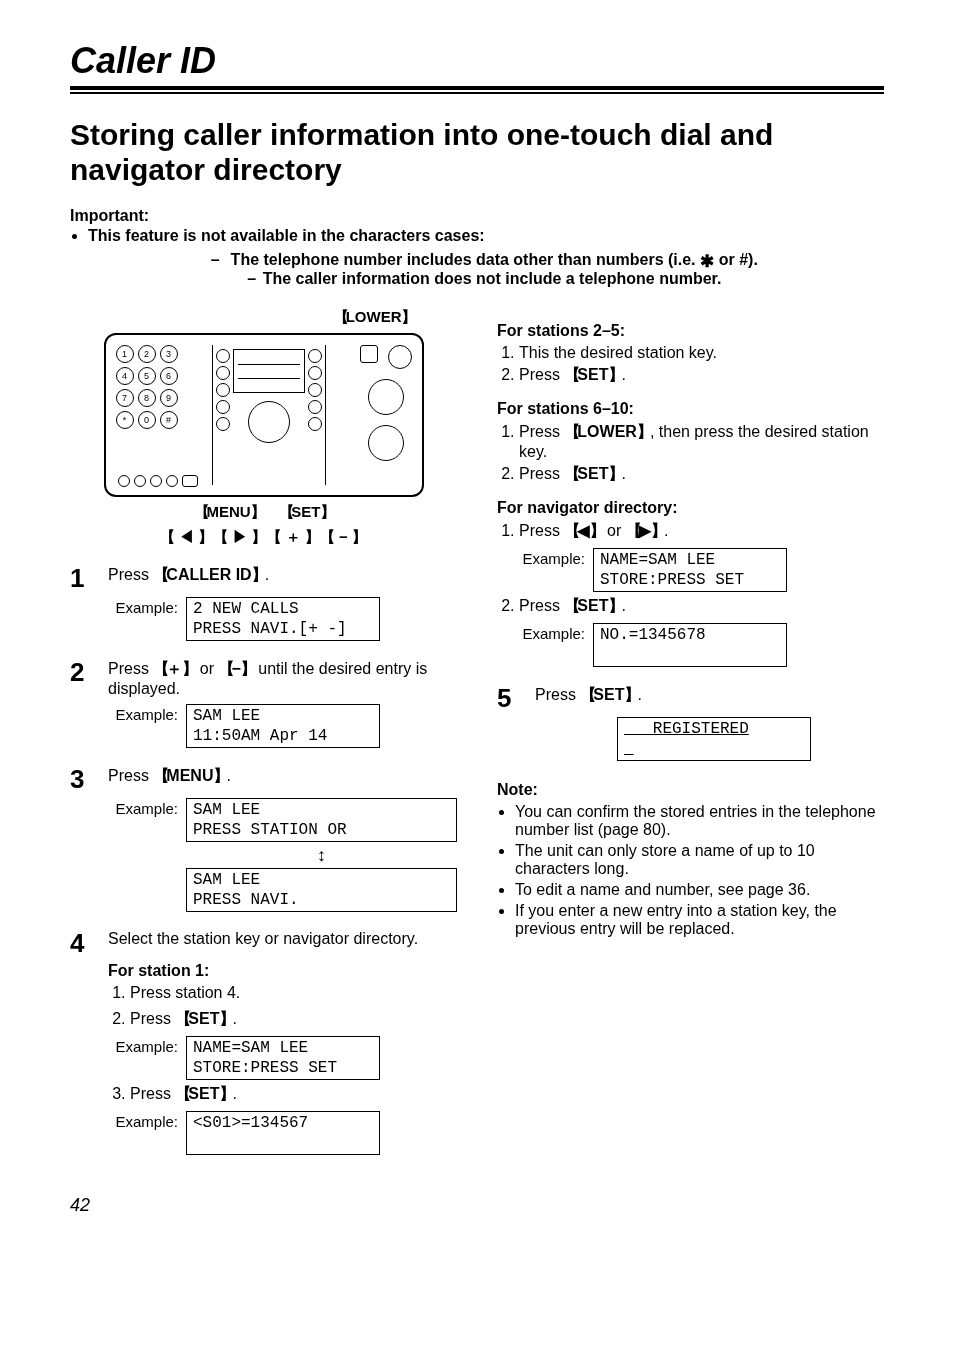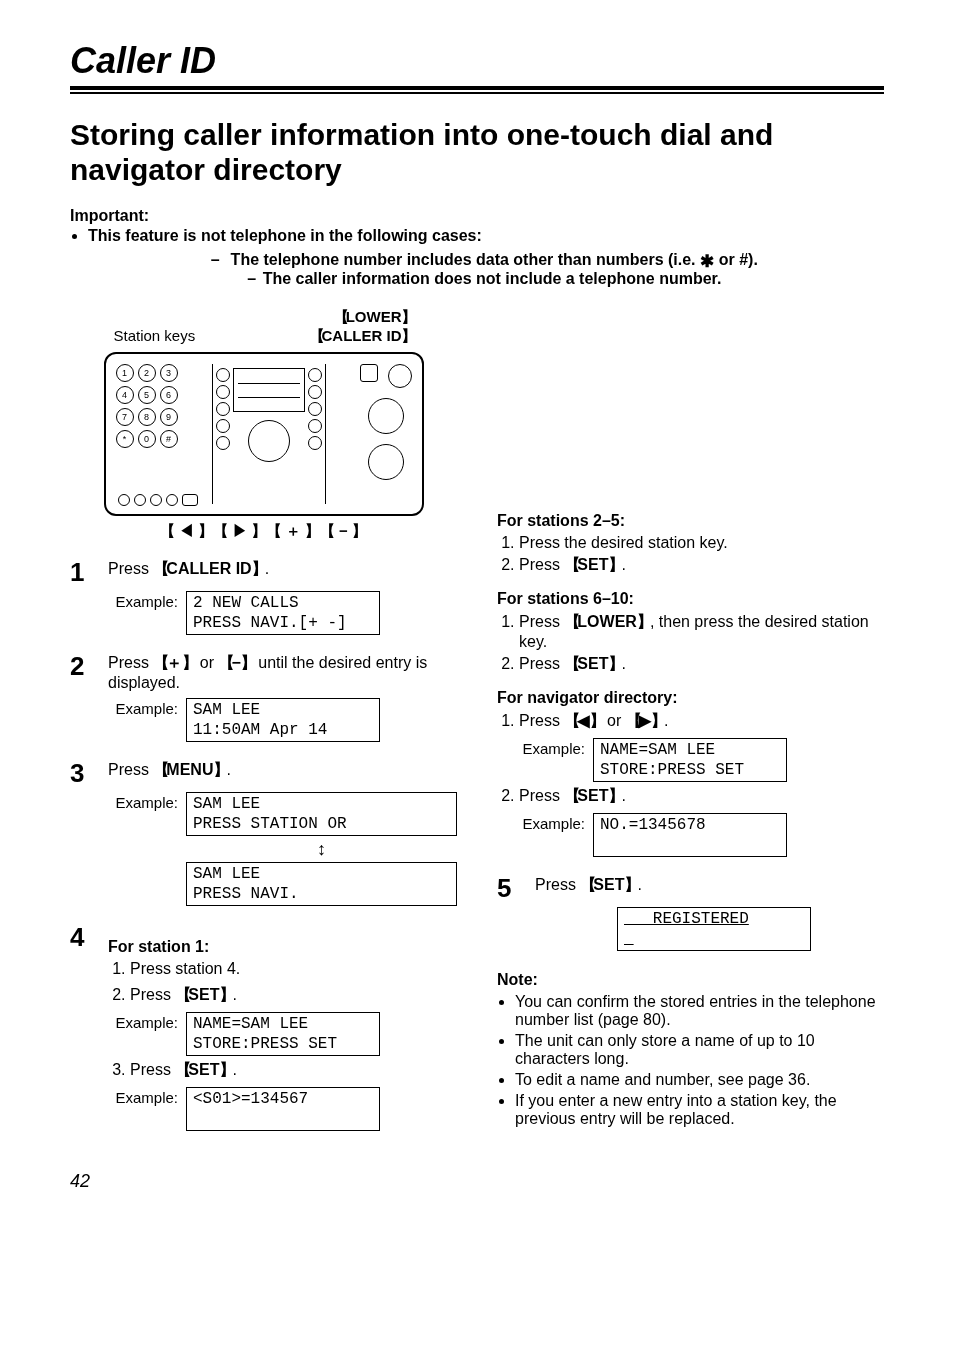--- a/index.html
+++ b/index.html
@@ -51,21 +51,21 @@
   }
   .dash-list li::before {
     content: "–";
     display: inline-block;
     width: 22px;
     margin-left: -22px;
   }
   .columns {
     display: flex;
     gap: 40px;
-    align-items: flex-end;
+    align-items: flex-start;
   }
   .col { flex: 1; font-size: 16px; }
   .key { font-weight: bold; }
   .brk::before { content: "【"; font-weight: bold; letter-spacing:-3px;}
   .brk::after  { content: "】"; font-weight: bold; letter-spacing:-3px;}
   .step {
     display: flex;
     align-items: flex-start;
     margin-top: 18px;
     gap: 12px;
@@ -195,41 +195,37 @@
 <body>
 
 <h1 class="section-title">Caller ID</h1>
 <hr class="hr1">
 <hr class="hr2">
 
 <h2 class="heading">Storing caller information into one-touch dial and navigator directory</h2>
 
 <div class="important-label">Important:</div>
 <ul class="bullet-list">
-  <li class="bold">This feature is not telephone in the following cases:</li>
+  <li class="bold">This feature is not available in the characters cases:</li>
 </ul>
 <ul class="dash-list bold">
   <li>
     <span>The telephone number includes data other than numbers (i.e. </span><span class="star-glyph">✱</span><span> or #).</span>
   </li>
   <li>The caller information does not include a telephone number.</li>
 </ul>
 
 <div class="columns">
 
   <div class="col">
 
     <div class="diagram">
       <div style="display:flex;justify-content:space-between;padding:0 10px;">
         <span style="width:80px;"></span>
         <span class="diag-label"><span class="brk key">LOWER</span></span>
-      </div>
-      <div style="display:flex;justify-content:space-between;padding:0 10px;">
-        <span class="diag-label">Station keys</span>
-        <span class="diag-label"><span class="brk key">CALLER ID</span></span>
       </div>
       <div class="device-box">
         <div>
           <div class="keypad">
             <div class="kbtn">1</div>
             <div class="kbtn">2</div>
             <div class="kbtn">3</div>
             <div class="kbtn">4</div>
             <div class="kbtn">5</div>
             <div class="kbtn">6</div>
@@ -270,20 +266,25 @@
           <div class="big-btn" style="width:34px;height:34px;"></div>
         </div>
         <div class="bottom-row">
           <span></span>
             <span></span>
             <span></span>
             <span></span>
             <span style="width:14px;border-radius:3px;"></span>
         </div>
       </div>
+      <div class="diag-lower">
+        <span class="brk">MENU</span>
+        &nbsp;&nbsp;
+        <span class="brk">SET</span>
+      </div>
       <div class="diag-lower">【 ◀ 】【 ▶ 】【 ＋ 】【 − 】</div>
     </div>
 
     <div class="step">
       <div class="step-num">1</div>
       <div class="step-body">
         <span>Press </span><span class="brk key">CALLER ID</span><span>.</span>
       </div>
     </div>
     <div class="example-row">
@@ -317,20 +318,21 @@
 PRESS STATION OR</div>
         <span class="updown">↕</span>
         <div class="display-box">SAM LEE
 PRESS NAVI.</div>
       </div>
     </div>
 
     <div class="step">
       <div class="step-num">4</div>
       <div class="step-body">
+        <div>Select the station key or navigator directory.</div>
         <div class="subhead">For station 1:</div>
         <ol class="num-list">
           <li>Press station 4.</li>
         </ol>
       </div>
     </div>
     <div style="margin-left:38px;">
       <ol class="num-list" start="2">
         <li>
           <span>Press </span><span class="brk key">SET</span><span>.</span>
@@ -352,21 +354,21 @@
     <div class="example-row">
       <div class="example-label">Example:</div>
       <div class="display-box">&lt;S01&gt;=134567
  </div>
     </div>
   </div>
 
   <div class="col">
     <div class="subhead">For stations 2–5:</div>
     <ol class="num-list">
-      <li>Press the desired station key.</li>
+      <li>This the desired station key.</li>
       <li>
         <span>Press </span><span class="brk key">SET</span><span>.</span>
       </li>
     </ol>
 
     <div class="subhead">For stations 6–10:</div>
     <ol class="num-list">
       <li>
         <span>Press </span><span class="brk key">LOWER</span><span>, then press the desired station key.</span>
       </li>

